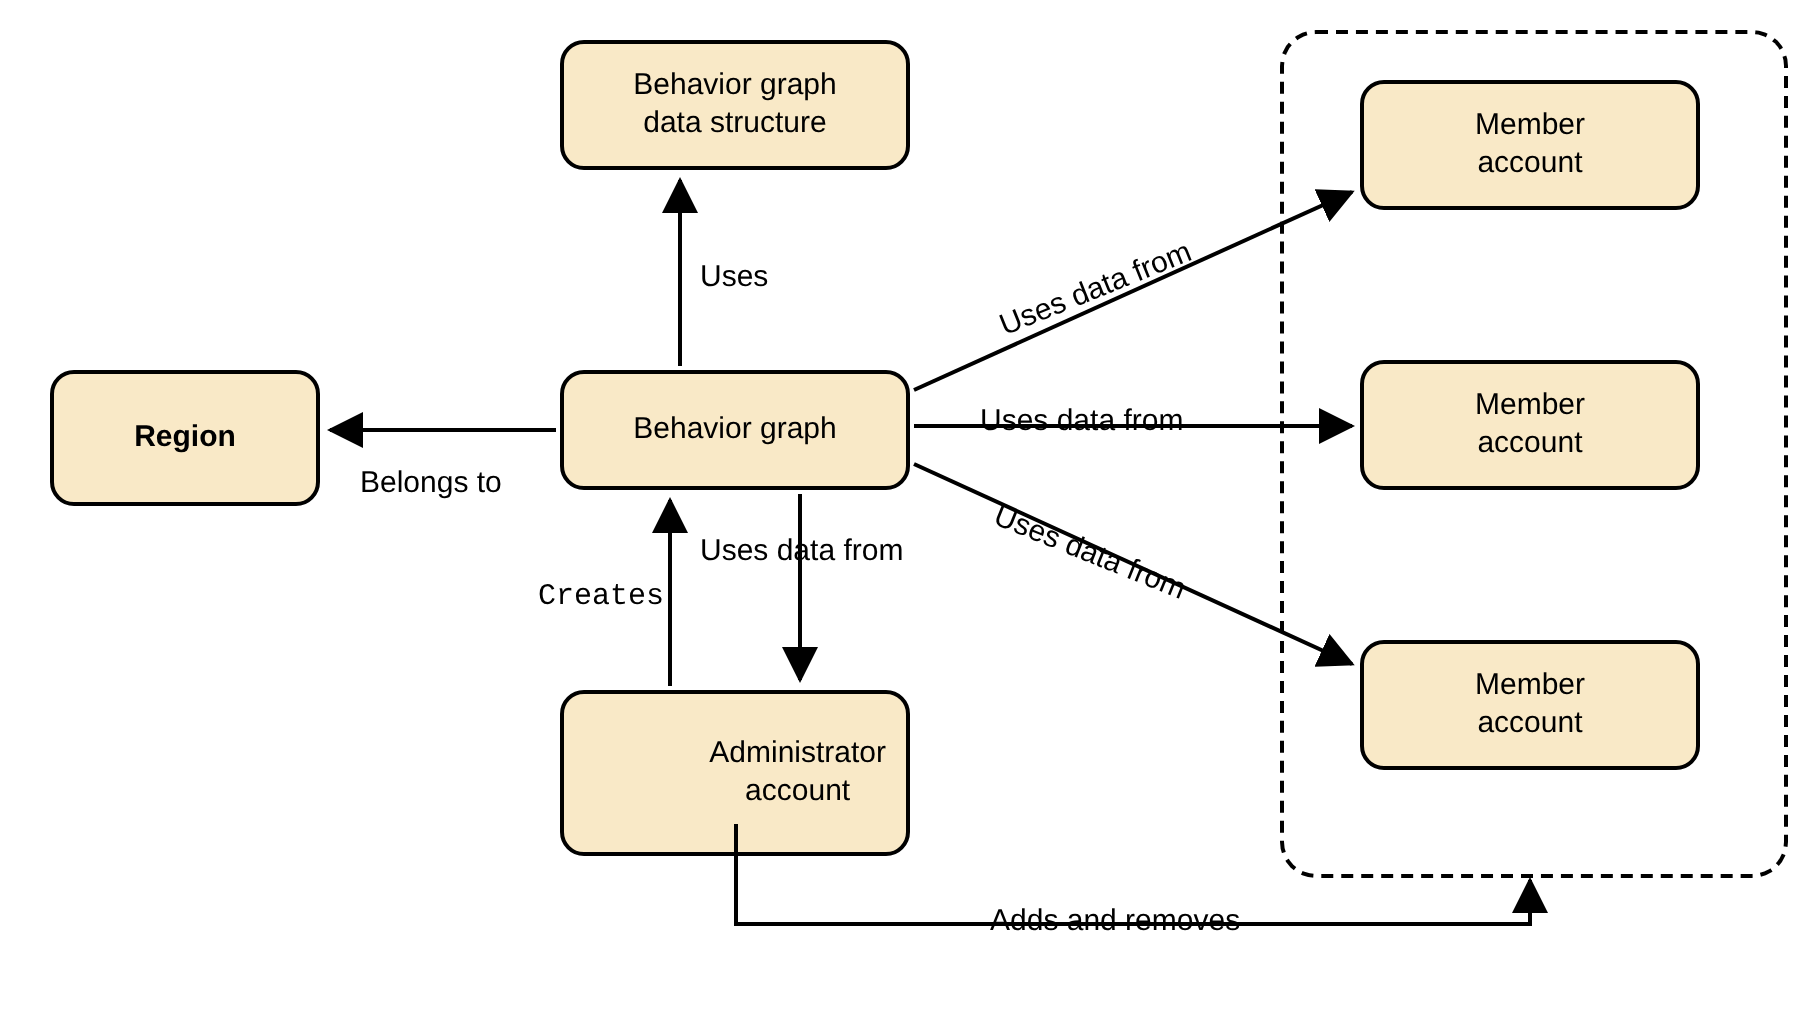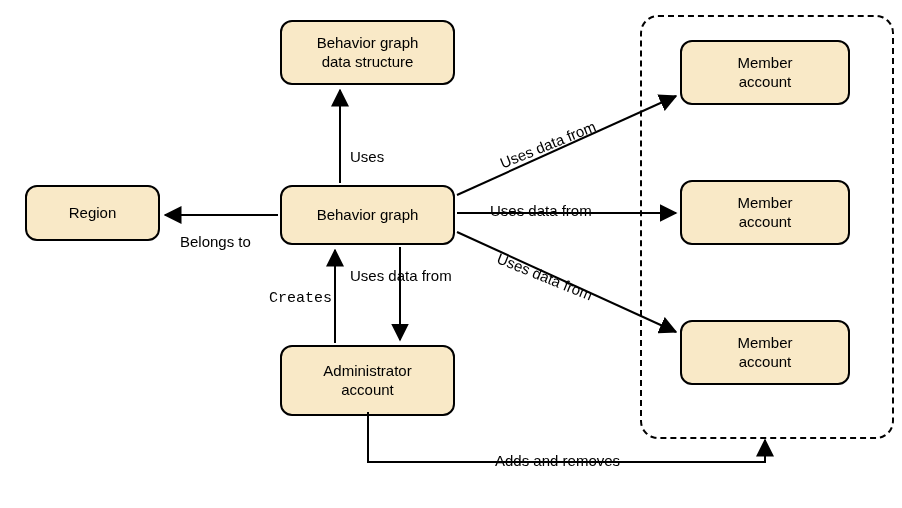--- a/index.html
+++ b/index.html
@@ -52,51 +52,51 @@
     pointer-events: none;
   }
 </style>
 </head>
 <body>
 
 <div class="canvas">
 
   <div class="group" style="left:640px; top:15px; width:250px; height:420px;"></div>
 
-  <div class="node" style="left:25px; top:185px; width:135px; height:56px;">
+  <div class="node" style="left:25px; top:185px; width:135px; height:68px;font-weight:bold;">
     <span>Region</span>
   </div>
 
   <div class="node" style="left:280px; top:185px; width:175px; height:60px;">
     <span>Behavior graph</span>
   </div>
 
   <div class="node" style="left:280px; top:20px; width:175px; height:65px;">
     <span>Behavior graph<br>data structure</span>
   </div>
 
-  <div class="node" style="left:280px; top:345px; width:175px; height:71px;">
+  <div class="node" style="left:280px; top:345px; width:175px; height:83px;justify-content:flex-end;">
     <span>Administrator<br>account</span>
   </div>
 
   <div class="node" style="left:680px; top:40px; width:170px; height:65px;">
     <span>Member<br>account</span>
   </div>
 
   <div class="node" style="left:680px; top:180px; width:170px; height:65px;">
     <span>Member<br>account</span>
   </div>
 
   <div class="node" style="left:680px; top:320px; width:170px; height:65px;">
     <span>Member<br>account</span>
   </div>
 
   <span class="edge-label" style="left:180px; top:205px;margin-top:28px;">Belongs to</span>
 
-  <span class="edge-label" style="left:350px; top:148px;text-align:center;">Uses</span>
+  <span class="edge-label" style="left:350px; top:130px;text-align:center;">Uses</span>
 
   <span class="edge-label" style="left:269px; top:290px;font-family:Liberation Mono, monospace;">Creates</span>
 
   <span class="edge-label" style="left:350px; top:267px;">Uses data from</span>
 
   <span class="edge-label" style="left:497px; top:136px; transform: rotate(-22deg);">Uses data from</span>
 
   <span class="edge-label" style="left:490px; top:202px;">Uses data from</span>
 
   <span class="edge-label" style="left:494px; top:268px; transform: rotate(22deg);">Uses data from</span>

